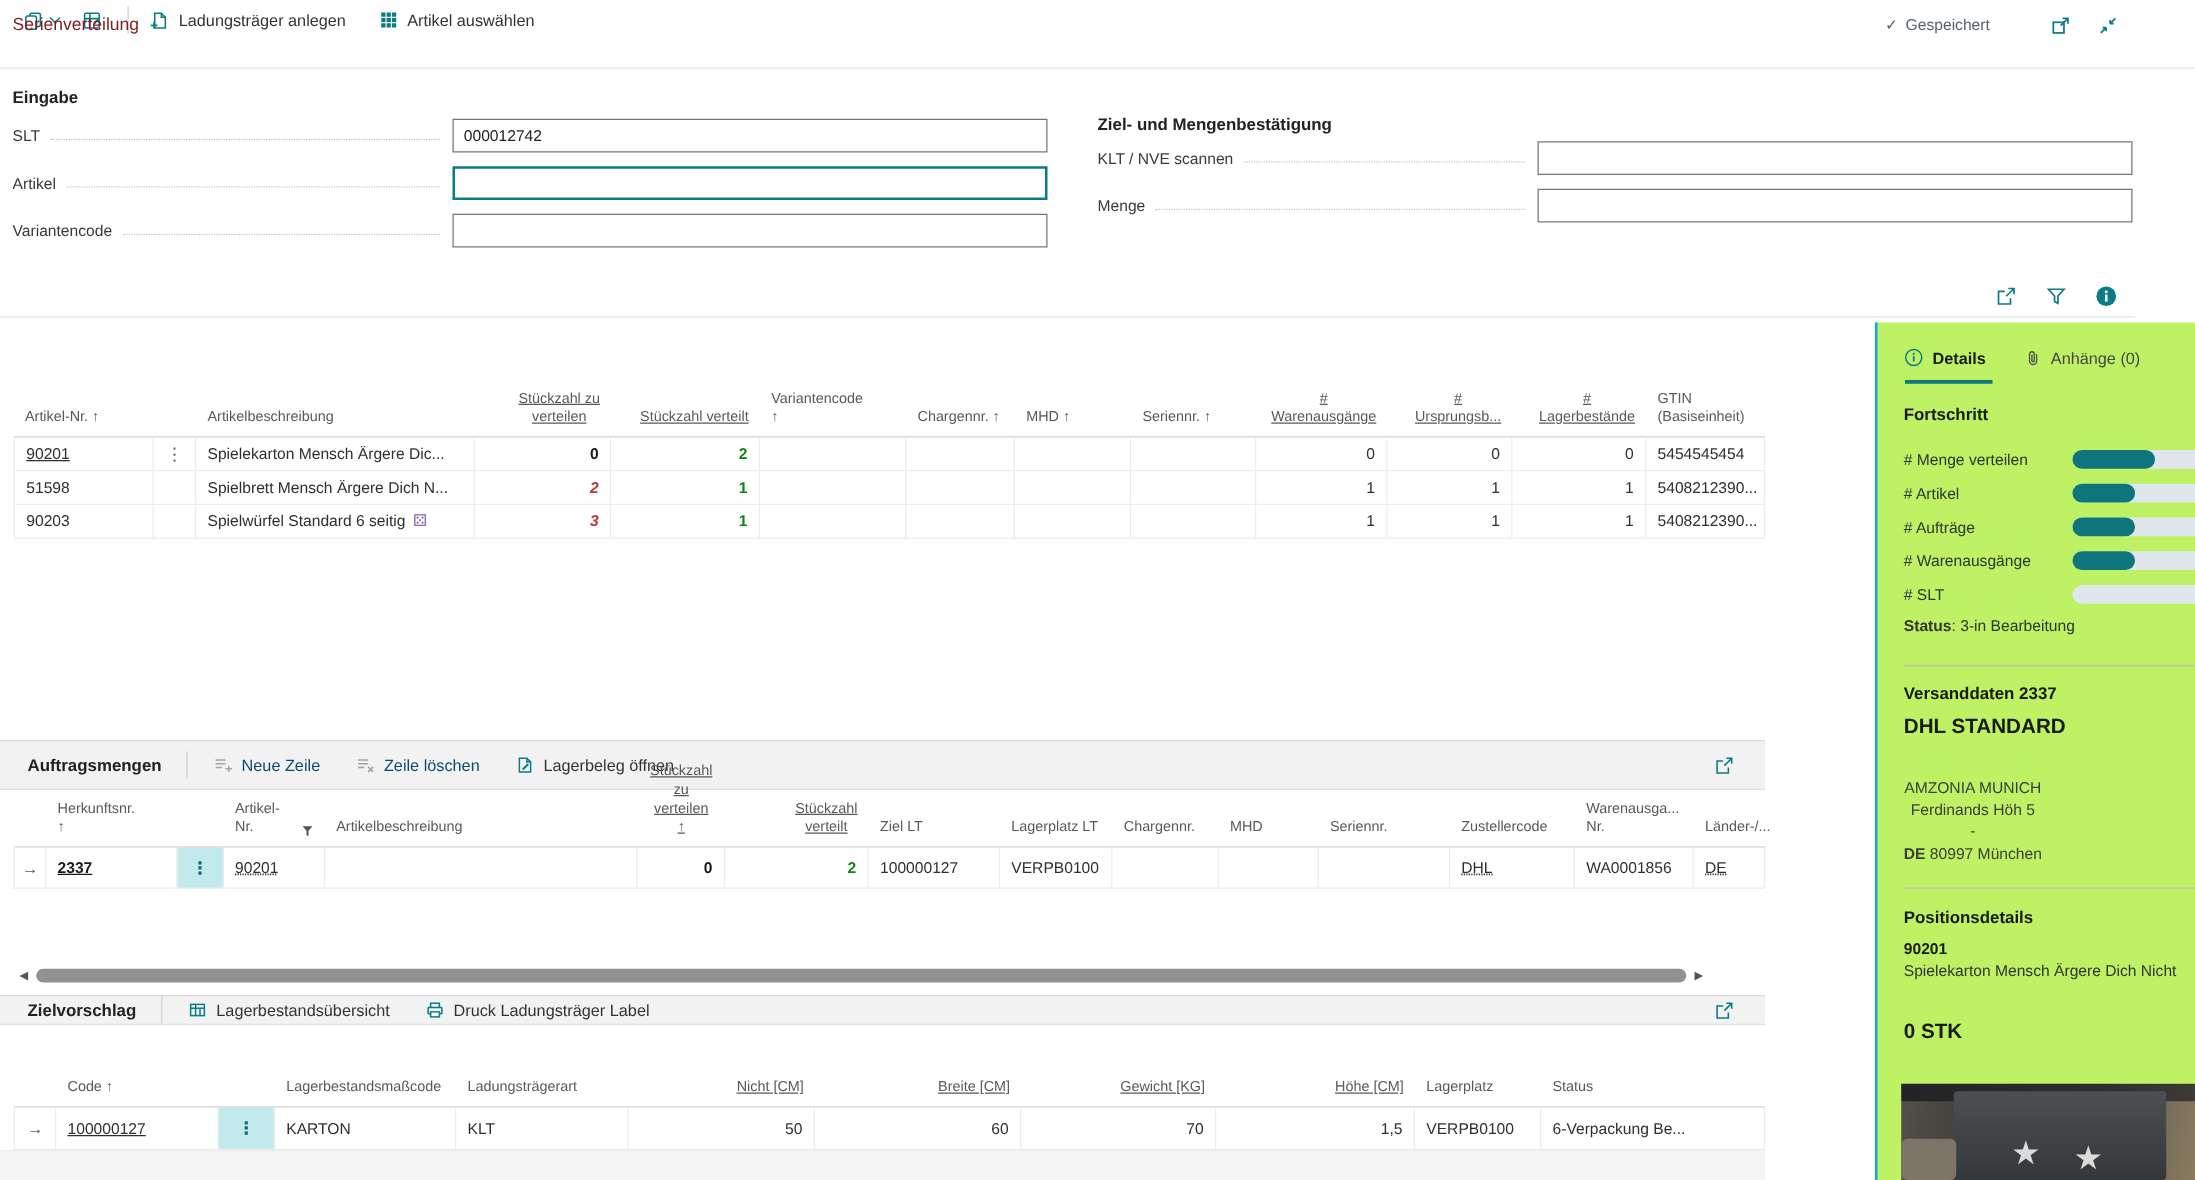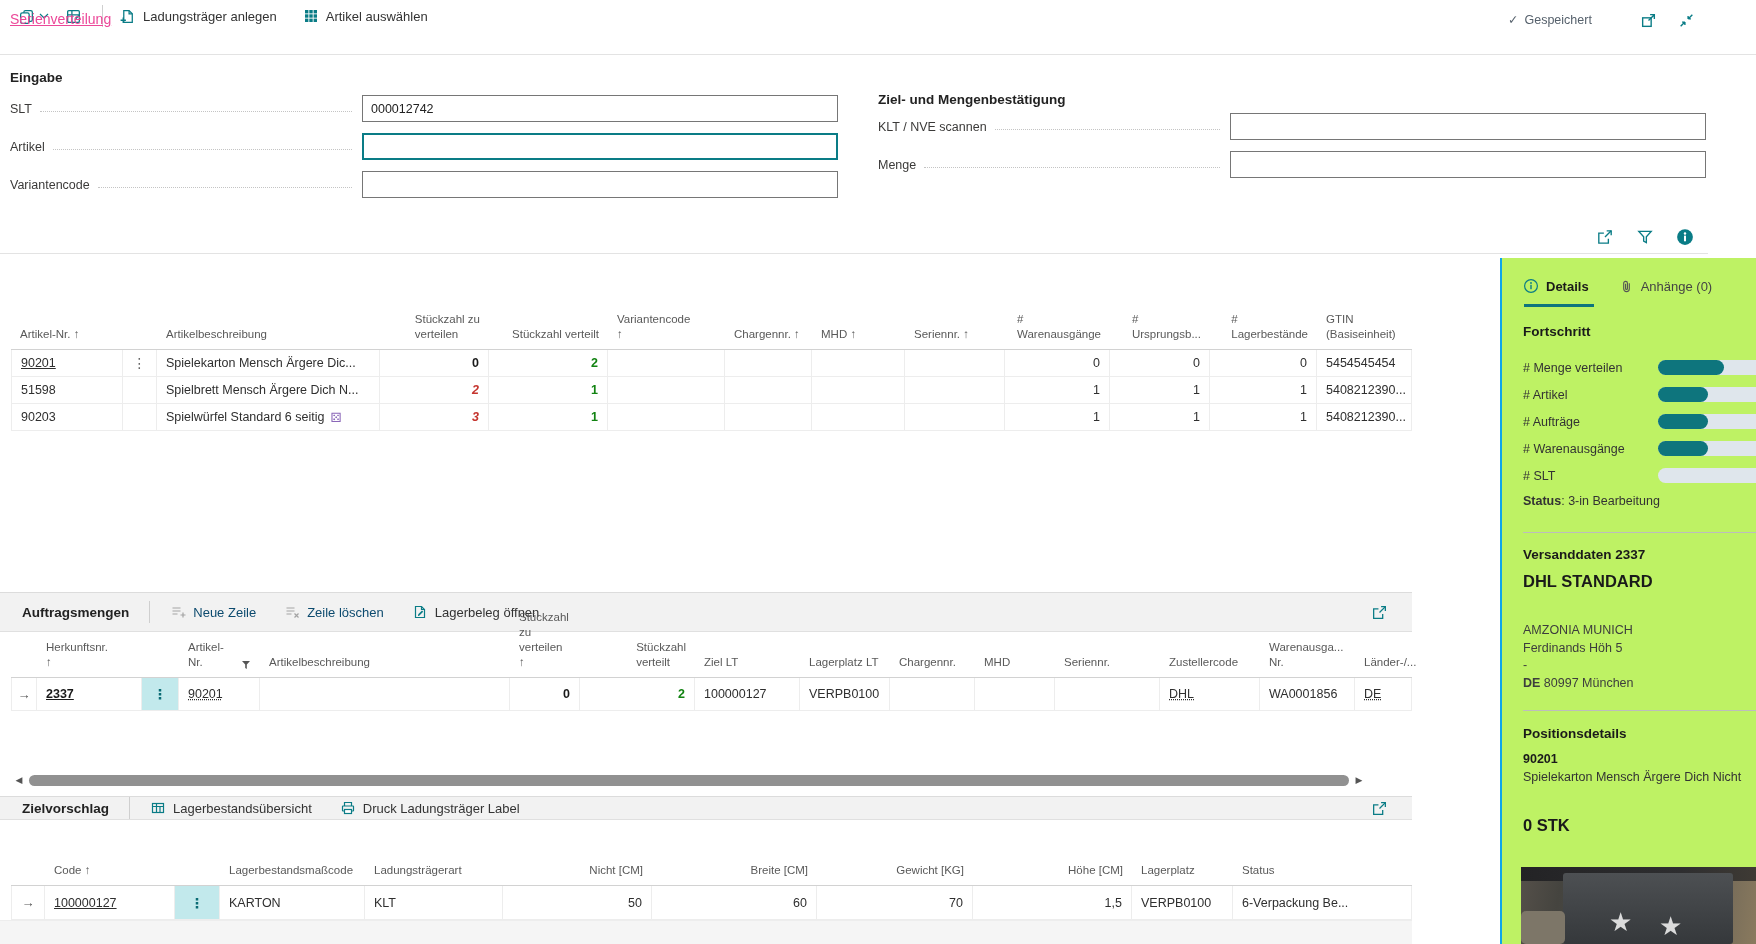--- a/index.html
+++ b/index.html
@@ -7,21 +7,21 @@
     width:1756px;height:944px;position:relative;overflow:hidden;
     background:#fff;color:#222;
     font-family:"Liberation Sans","DejaVu Sans",sans-serif;
   }
   .abs{position:absolute;}
   .hr{position:absolute;border-top:1px solid #e3e3e3;height:0;}
   .teal{color:#0a7c86;}
   svg{display:block;}
 
   
-  .page-title{left:10px;top:11px;font-size:14px;color:#ec4899;text-decoration:underline;}
+  .page-title{left:10px;top:11px;font-size:14px;color:#7f1d1d;}
   .saved{left:1508px;top:12px;display:flex;align-items:center;gap:6px;font-size:12.5px;color:#56616c;}
   .win-ico{top:12px;color:#0a7c86;cursor:pointer;}
 
   
   .group-head{font-size:13.5px;font-weight:bold;color:#222;}
   .fieldrow{position:absolute;display:flex;align-items:center;height:27px;}
   .flabel{font-size:12.5px;color:#3b3a39;white-space:nowrap;}
   .leader{flex:1;margin:0 10px 0 8px;height:1px;border-bottom:1px dotted #a6a6a6;transform:translateY(2px);opacity:.65;}
   .finput{width:476px;height:27px;box-sizing:border-box;border:1px solid #767676;background:#fff;
           font:12.5px "Liberation Sans","DejaVu Sans",sans-serif;color:#222;padding:0 8px;outline:none;flex:none;}
@@ -32,21 +32,21 @@
   .tb-btn{display:flex;align-items:center;gap:4px;margin-right:16px;color:#0a7c86;cursor:pointer;}
   .tb-action{display:flex;align-items:center;gap:7px;margin-right:26px;font-size:13px;color:#333;cursor:pointer;}
   .tb-action .ic{color:#0a7c86;}
   .vsep{width:1px;height:22px;background:#cfcfcf;margin:0 16px 0 4px;flex:none;}
   .tb-right{position:absolute;top:221px;height:32px;display:flex;align-items:center;gap:22px;left:1596px;color:#0a7c86;}
 
   
   .grid{position:absolute;display:grid;background:#fff;}
   .gh{display:flex;align-items:flex-end;padding:0 9px 7px 9px;font-size:11.5px;color:#595959;line-height:1.3;
       border-bottom:1px solid #d2d2d2;white-space:pre-line;cursor:pointer;}
-  .gh.r{justify-content:flex-end;text-align:left;}
+  .gh.r{justify-content:flex-end;text-align:center;text-decoration:underline;}
   .gcell{display:flex;align-items:center;padding:0 9px;font-size:12.5px;color:#2f2f2f;
          border-right:1px solid #ededed;border-bottom:1px solid #ededed;overflow:hidden;white-space:nowrap;}
   .gcell.first{border-left:1px solid #ededed;}
   .gcell.r{justify-content:flex-end;}
   .gcell.c{justify-content:center;}
   .bold{font-weight:bold;color:#1a1a1a;}
   .red{color:#c5352f;font-weight:bold;font-style:italic;}
   .green{color:#128312;font-weight:bold;}
   .lnk-solid{text-decoration:underline;cursor:pointer;}
   .lnk-dot{text-decoration:underline;text-decoration-style:dotted;cursor:pointer;}
@@ -530,21 +530,21 @@
   </div>
 
   <div class="fb" style="top:236px;font-size:12.5px;color:#333;">
     <b>Status</b><span>: 3-in Bearbeitung</span>
   </div>
 
   <div class="fb-div" style="top:274px;"></div>
 
   <div class="fb fb-h" style="top:289px;">Versanddaten 2337</div>
   <div class="fb" style="top:314px;font-size:16.5px;font-weight:bold;color:#1a1a1a;">DHL STANDARD</div>
-  <div class="fb addr" style="top:364px;">
+  <div class="fb addr" style="top:364px;text-align:center;">
     <div>AMZONIA MUNICH</div>
     <div>Ferdinands Höh 5</div>
     <div>-</div>
     <div><b>DE</b> <span>80997 München</span></div>
   </div>
 
   <div class="fb-div" style="top:452px;"></div>
 
   <div class="fb fb-h" style="top:468px;">Positionsdetails</div>
   <div class="fb" style="top:494px;font-size:12.5px;font-weight:bold;color:#1a1a1a;">90201</div>

